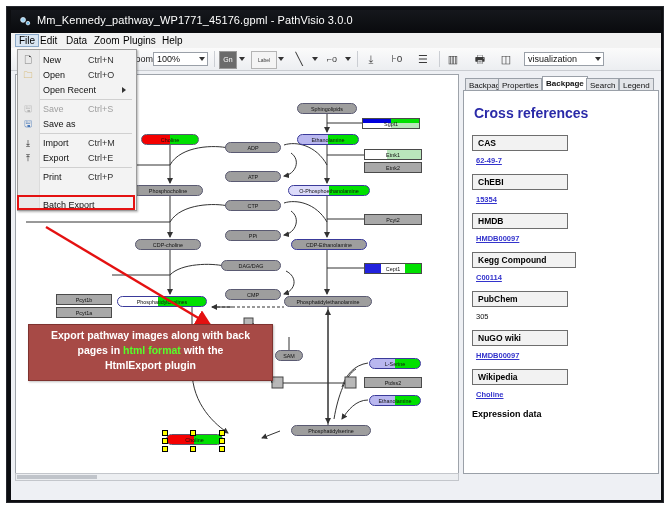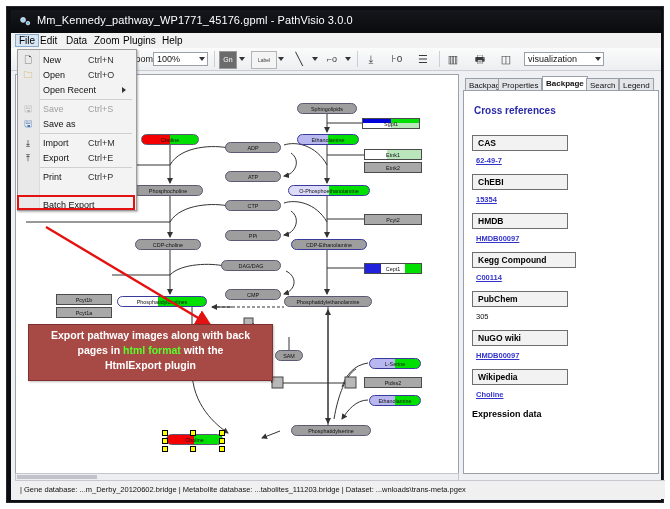--- a/index.html
+++ b/index.html
@@ -54,21 +54,21 @@
 
   
   .rpanel{position:absolute;left:450px;top:41px;width:200px;height:404px;background:#eef0f4;}
   .tabs{position:absolute;left:2px;top:2px;height:15px;width:196px;}
   .tab{position:absolute;top:2px;height:13px;border:1px solid #9aa0a8;background:#e3e5e9;
     font-size:8px;color:#111;padding:0 3px;line-height:13px;box-sizing:border-box;
     border-bottom:none;white-space:nowrap;}
   .tab.sel{top:0;height:15px;background:#ffffff;font-weight:bold;}
   .rbody{position:absolute;left:2px;top:16px;width:196px;height:384px;background:#ffffff;
     border:1px solid #9aa0a8;box-sizing:border-box;overflow:hidden;}
-  .xref-title{position:absolute;left:10px;top:14px;font-size:10px;font-weight:bold;color:#2a2aa8;}
+  .xref-title{position:absolute;left:10px;top:14px;font-size:14px;font-weight:bold;color:#2a2aa8;}
   .xbox{position:absolute;left:8px;width:96px;height:16px;border:1px solid #6e6e6e;
     background:#f2f2f2;box-sizing:border-box;font-size:8.5px;font-weight:bold;color:#000;
     line-height:15px;padding-left:5px;}
   .xlink{position:absolute;left:12px;font-size:7.5px;color:#3333cc;text-decoration:underline;font-weight:bold;}
   .xtext{position:absolute;left:12px;font-size:7.5px;color:#111;font-weight:normal;}
   .expr{position:absolute;left:8px;font-size:9px;font-weight:bold;color:#000;}
 
   
   .menupop{position:absolute;left:6px;top:16px;width:118px;height:160px;background:#f3f3f3;
     border:1px solid #9b9b9b;box-shadow:1px 1px 2px rgba(0,0,0,.3);z-index:40;}
@@ -415,23 +415,20 @@
           <div class="xlink" style="top:299px;">Choline</div>
 
           <div class="expr" style="top:318px;">Expression data</div>
         </div>
       </div>
 
       <div class="scroll-h">
         <div class="thumb"></div>
       </div>
 
-      <div class="statusbar">
-        <div class="st">| Gene database: ...m_Derby_20120602.bridge | Metabolite database: ...tabolites_111203.bridge | Dataset: ...wnloads\trans-meta.pgex</div>
-      </div>
 
       <div class="menupop">
         <div class="gutter"></div>
 
         <div class="mrow" style="top:3px;">
           <span class="mico">🗋</span>
           <span class="t">New</span>
           <span class="k">Ctrl+N</span>
         </div>
         <div class="mrow" style="top:18px;">

